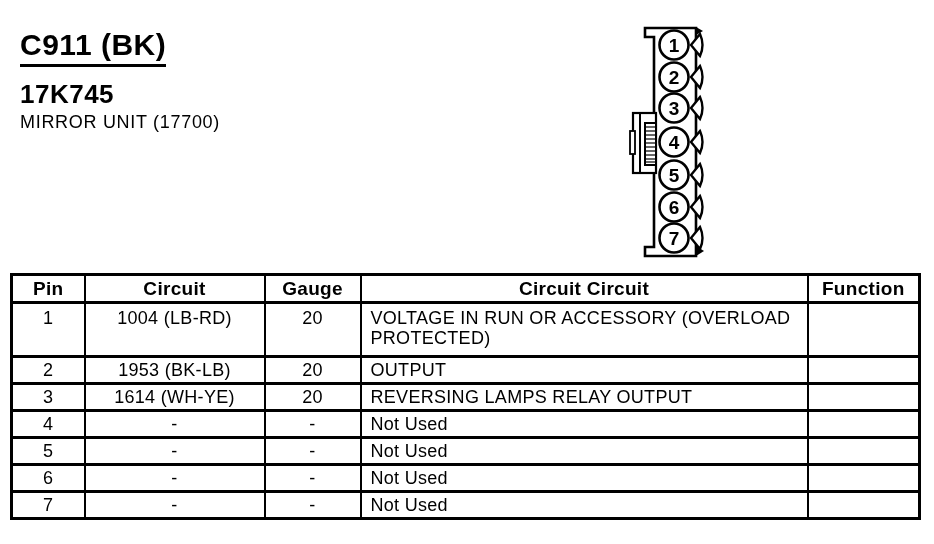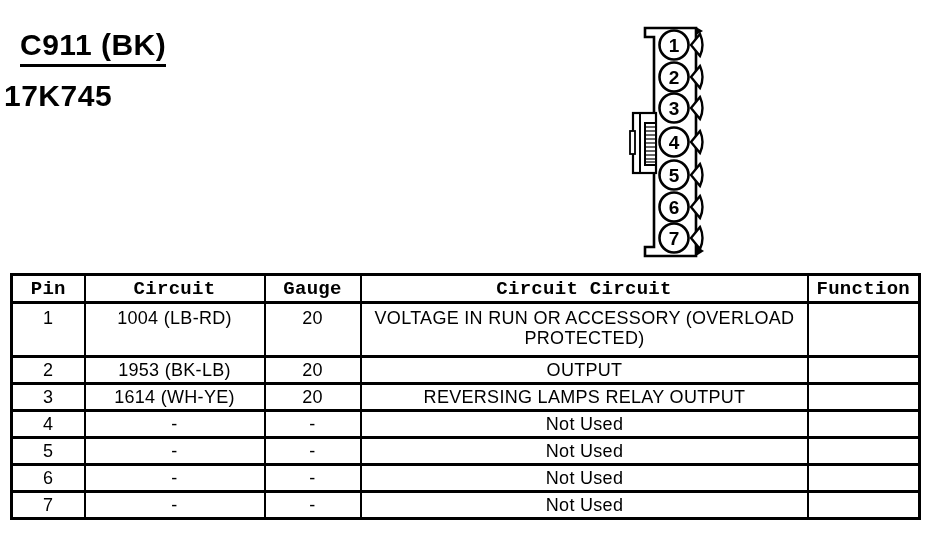--- a/index.html
+++ b/index.html
@@ -19,22 +19,22 @@
 
   
   .connector-id {
     position: absolute; left: 20px; top: 28px;
     font-size: 30px; font-weight: 700; letter-spacing: 0.5px;
     border-bottom: 3px solid #000;
     padding-bottom: 2px;
     display: inline-block;
   }
   .part-number {
-    position: absolute; left: 4px; top: 79px;
-    font-size: 30px; font-weight: 700; letter-spacing: 0.5px;
+    position: absolute; left: 20px; top: 79px;
+    font-size: 26px; font-weight: 700; letter-spacing: 0.5px;
   }
   .part-desc {
     position: absolute; left: 20px; top: 112px;
     font-size: 18px; line-height: 21px; letter-spacing: 0.7px;
     white-space: nowrap;
   }
 
   
   .connector-svg {
     position: absolute; left: 624px; top: 20px;
@@ -56,44 +56,44 @@
     letter-spacing: 0.3px;
     text-align: center;
     vertical-align: middle;
     padding: 0;
     overflow: hidden;
   }
   table.pinout { border: 3px solid #000; }
   table.pinout th {
     font-size: 19px; font-weight: 700;
     height: 28px;
-    font-family: Liberation Mono, monospace;
   }
   table.pinout td.fn {
-    text-align: center;
-    padding-left: 1px;
+    text-align: left;
+    padding-left: 9px;
     line-height: 20px;
   }
   tr.row-std { height: 27px; }
   tr.row-tall { height: 54px; }
   tr.row-tall td { vertical-align: top; padding-top: 4px; }
   col.c-pin   { width: 73px; }
   col.c-ckt   { width: 180px; }
   col.c-gau   { width: 96px; }
   col.c-fun   { width: 447px; }
   col.c-qua   { width: 112px; }
 </style>
 </head>
 <body>
 
 <div class="page">
 
   <div class="connector-id">C911 (BK)</div>
   <div class="part-number">17K745</div>
   <div class="part-desc">
+    <div>MIRROR UNIT (17700)</div>
   </div>
 
   <svg class="connector-svg" viewBox="624 20 90 244" xmlns="http://www.w3.org/2000/svg">
 
     <path d="M645 28 H696 V256 H645 V247 H654 V37 H645 Z" fill="#ffffff" stroke="#000000" stroke-width="2.6"></path>
 
     <path d="M696 27 L703 31 L696 35 Z" fill="#000000"></path>
     <path d="M696 246 L704 251 L696 256 Z" fill="#000000"></path>
 
     <g>

